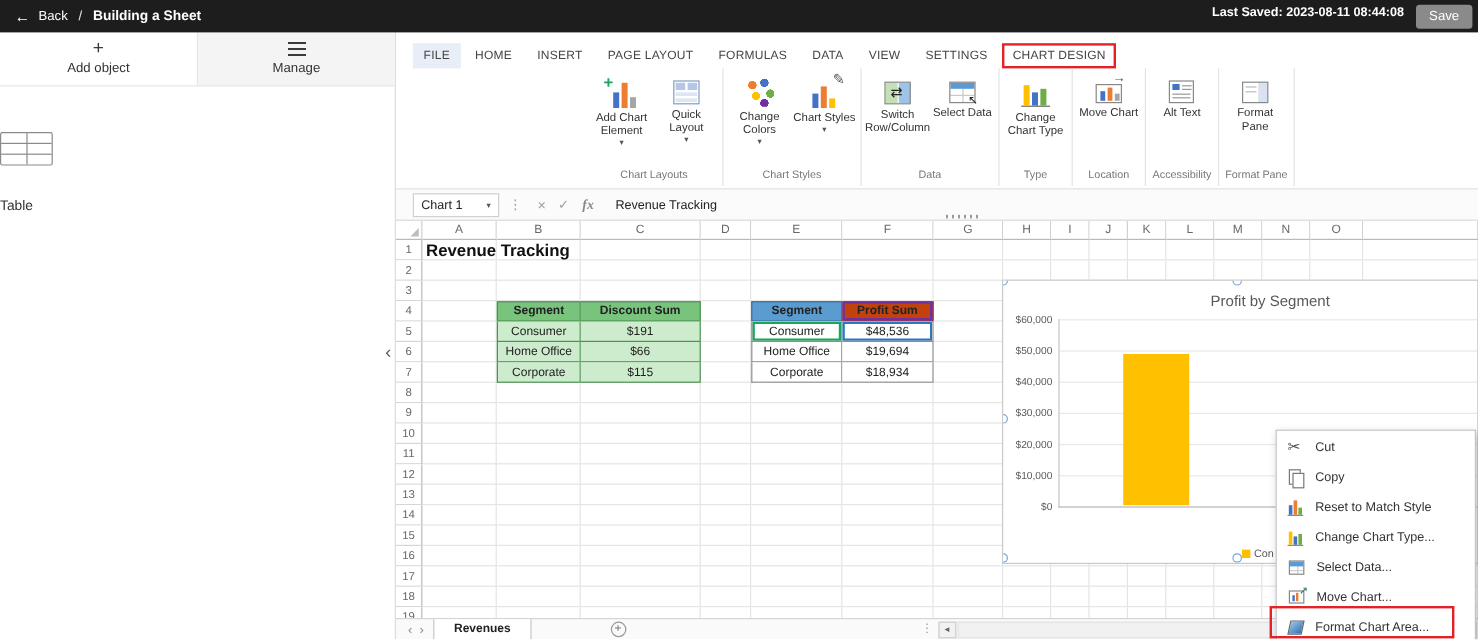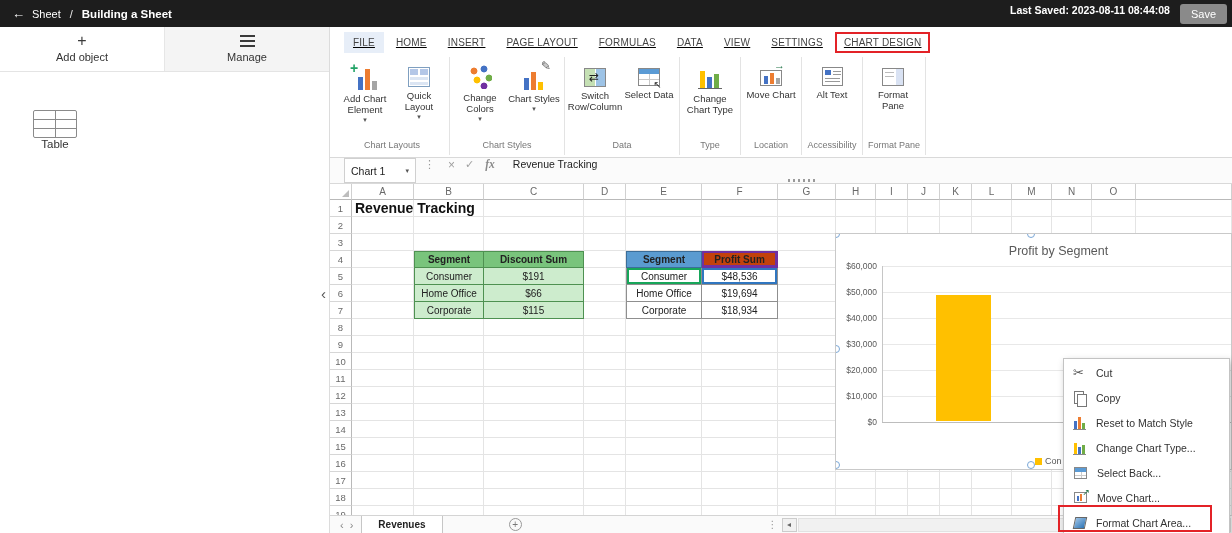--- a/index.html
+++ b/index.html
@@ -28,37 +28,37 @@
                border-right:1px solid #e6e6e6; }
   .sb-action:last-child { border-right:none; }
   .sb-action.sel { background:#fff; }
   .sb-ic { display:block; color:#3a3a3a; }
   .plus-icon { font-size:16px; line-height:12px; font-weight:400; }
   .funnel-icon { width:13px; height:12px; background:#3a3a3a;
                  clip-path:polygon(0 0,100% 0,62% 48%,62% 94%,38% 94%,38% 48%); }
   .manage-icon { width:15px; height:12px;
                  background:repeating-linear-gradient(#3a3a3a 0 2px, transparent 2px 5px); }
   .sb-objects { display:flex; padding-top:38px; }
-  .sb-object { width:110px; display:flex; flex-direction:column; align-items:center; gap:0;
+  .sb-object { width:110px; display:flex; flex-direction:column; align-items:flex-start; gap:28px;
                cursor:pointer; font-size:11.5px; color:#333; }
   .table-icon { width:44px; height:28px; border:1px solid #8a8a8a; border-radius:2px;
       background:
         linear-gradient(#8a8a8a,#8a8a8a) 0 8px/100% 1px no-repeat,
         linear-gradient(#8a8a8a,#8a8a8a) 0 17px/100% 1px no-repeat,
         linear-gradient(#8a8a8a,#8a8a8a) 50% 0/1px 100% no-repeat, #fff; }
   .sb-collapse { position:absolute; right:3px; top:258px; color:#555; font-size:15px; cursor:pointer; }
 
   
   #ribbon { position:absolute; left:330px; top:27px; right:0; height:131px; background:#fff;
             border-bottom:1px solid #d9d9d9; z-index:3; }
-  #ribbon-tabs { display:flex; gap:3px; padding:5px 0 0 14px; align-items:flex-start; height:30px;text-decoration:underline; }
+  #ribbon-tabs { display:flex; gap:3px; padding:5px 0 0 14px; align-items:flex-end; height:30px; }
   .rtab { font-size:10px; color:#444; padding:5px 9px; letter-spacing:.2px; cursor:pointer; white-space:nowrap; }
   .rtab.sel { background:#e7eef8; }
   .rtab.ann { border:2px solid #e32227; padding:3px 7px; }
-  #ribbon-groups { display:flex; height:98px; padding-left:5px; }
+  #ribbon-groups { display:flex; height:98px; padding-left:5px;justify-content:center; }
   .rgroup { display:flex; flex-direction:column; border-right:1px solid #e3e3e3; padding:0 3px; }
   .rbtns { flex:1; display:flex; }
   .rbtn { width:54px; display:flex; flex-direction:column; align-items:center; padding-top:7px; cursor:pointer; }
   .ricon { width:30px; height:26px; margin-bottom:3px; position:relative; background-repeat:no-repeat; }
   .rlabel { font-size:9.5px; color:#333; text-align:center; line-height:1.18; }
   .darr { font-size:7px; color:#555; margin-top:1px; line-height:1; }
   .rgl { font-size:9px; color:#777; text-align:center; padding:3px 2px 5px; white-space:nowrap; }
 
   
   .ricon.add-chart-element-icon { background:
@@ -119,21 +119,21 @@
         linear-gradient(#999,#999) 2px 13px/15px 1px no-repeat, #fff; }
   .ricon.format-pane-icon { width:22px; height:18px; margin-top:4px; border:1px solid #888;
       background:
         linear-gradient(#d9e2f3,#d9e2f3) right 0 top 0/7px 100% no-repeat,
         linear-gradient(#888,#888) 13px 0/1px 100% no-repeat,
         linear-gradient(#bbb,#bbb) 2px 3px/9px 1px no-repeat,
         linear-gradient(#bbb,#bbb) 2px 7px/9px 1px no-repeat, #fff; }
 
   
   #fbar { position:absolute; left:330px; top:158px; right:0; height:26px; background:#fbfbfb;
-          border-bottom:1px solid #d9d9d9; display:flex; font-size:10.5px; z-index:3; }
+          border-bottom:1px solid #d9d9d9; display:flex; align-items:center; font-size:10.5px; z-index:3; }
   .fb-name { width:72px; margin-left:14px; padding:3px 6px; display:flex; justify-content:space-between;
              align-items:center; border:1px solid #d0d0d0; background:#fff; color:#222; cursor:pointer; }
   .fb-da { font-size:7px; color:#555; }
   .fb-dots { color:#999; margin:0 8px; font-size:11px; cursor:pointer; }
   .fb-x { color:#a0a0a0; margin:0 5px; font-size:12px; cursor:pointer; }
   .fb-ck { color:#a0a0a0; margin:0 5px; font-size:11px; cursor:pointer; }
   .fb-fx { color:#8a8a8a; margin:0 6px; font-size:11.5px; font-style:italic; font-weight:700;
            font-family:Liberation Serif, serif; cursor:pointer; }
   .fb-val { margin-left:12px; color:#222; }
   .split-dots { position:absolute; left:788px; top:179px; width:28px; height:3px; z-index:4;
@@ -236,21 +236,21 @@
   .sh-track { flex:1; height:14px; background:#f1f1f1; border:1px solid #e2e2e2; margin:0 1px; cursor:pointer; }
 </style>
 </head>
 <body>
 
 <div id="app">
 
   <header id="topbar">
     <div class="tb-back">
       <span class="tb-arrow">←</span>
-      <span>Sheet</span>
+      <span>Back</span>
     </div>
     <span class="tb-sep">/</span>
     <span class="tb-title">Building a Sheet</span>
     <div class="tb-right">
       <span class="tb-saved">Last Saved: 2023-08-11 08:44:08</span>
       <button class="tb-save">Save</button>
     </div>
   </header>
 
   <aside id="sidebar">
@@ -775,21 +775,21 @@
       <div class="mi">
         <span class="mi-icon reset-style-icon"></span>
         <span class="mi-lb">Reset to Match Style</span>
       </div>
       <div class="mi">
         <span class="mi-icon change-chart-type-icon"></span>
         <span class="mi-lb">Change Chart Type...</span>
       </div>
       <div class="mi">
         <span class="mi-icon select-data-icon"></span>
-        <span class="mi-lb">Select Back...</span>
+        <span class="mi-lb">Select Data...</span>
       </div>
       <div class="mi">
         <span class="mi-icon move-chart-icon"></span>
         <span class="mi-lb">Move Chart...</span>
       </div>
       <div class="mi">
         <span class="mi-icon format-chart-area-icon"></span>
         <span class="mi-lb">Format Chart Area...</span>
       </div>
     </div>

